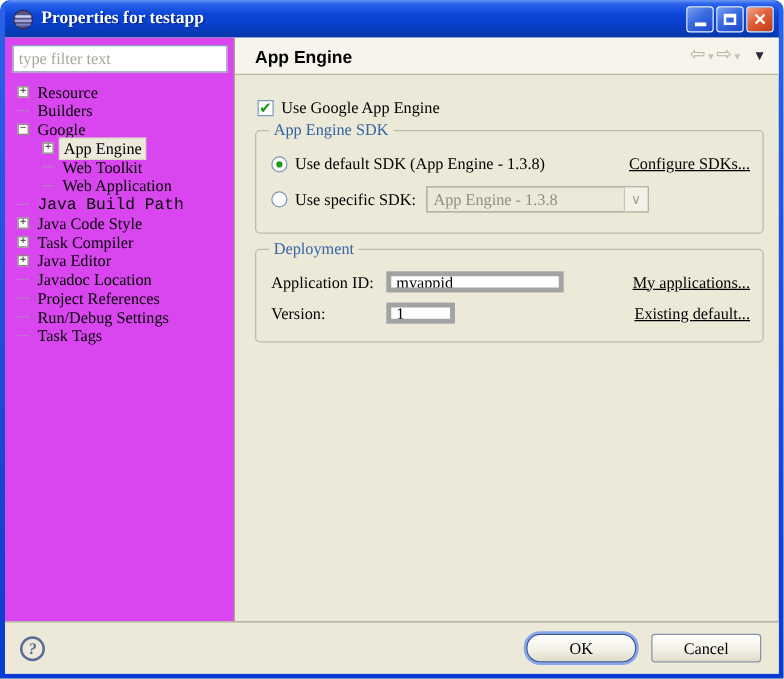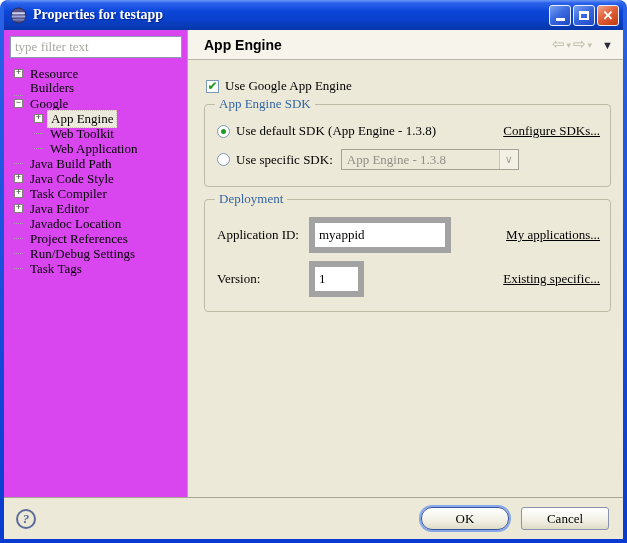--- a/index.html
+++ b/index.html
@@ -132,21 +132,21 @@
   .combo-btn {
     width:19px; height:19px; flex:0 0 19px;
     background:#f3f1e6; border-left:1px solid #c8c5b4;
     display:flex; align-items:center; justify-content:center;
     color:#a6a396; font-size:11px;
   }
 
   .form-row { display:flex; align-items:center; margin:3px 0 8px 2px; }
   .form-label { width:92px; flex:0 0 92px; }
   .text-input {
-    height:36px; border:6px solid #a3a3a3; background:#fff;
+    height:17px; border:4px solid #a3a3a3; background:#fff;
     font-family:"Liberation Serif",serif; font-size:13px; padding:0 4px; outline:none;
   }
   .ti-appid { width:142px; }
   .ti-version { width:55px; }
 
   
   .footer {
     flex:0 0 42px; border-top:1px solid #a7a693; background:#ece9d8;
     display:flex; align-items:center; padding:0 14px 0 12px;
   }
@@ -196,41 +196,41 @@
   <div class="dialog">
     <div class="content">
 
       <div class="left-panel">
         <input class="filter-input" type="text" placeholder="type filter text" style="">
         <div class="tree" id="tree">
             <div class="tree-row" style="padding-left: 4px;">
               <span class="toggle">+</span>
               <span class="tree-label">Resource</span>
             </div>
-            <div class="tree-row" style="padding-left: 4px; align-items: flex-end;">
+            <div class="tree-row" style="padding-left: 4px;">
               <span class="dash"></span>
               <span class="tree-label">Builders</span>
             </div>
             <div class="tree-row" style="padding-left: 4px;">
               <span class="toggle">−</span>
               <span class="tree-label">Google</span>
             </div>
             <div class="tree-row selected" style="padding-left: 24px;">
               <span class="toggle">+</span>
               <span class="tree-label">App Engine</span>
             </div>
             <div class="tree-row" style="padding-left: 24px;">
               <span class="dash"></span>
               <span class="tree-label">Web Toolkit</span>
             </div>
             <div class="tree-row" style="padding-left: 24px;">
               <span class="dash"></span>
               <span class="tree-label">Web Application</span>
             </div>
-            <div class="tree-row" style="padding-left: 4px;">
+            <div class="tree-row" style="padding-left: 4px; font-family: Liberation Mono, monospace;">
               <span class="dash"></span>
               <span class="tree-label">Java Build Path</span>
             </div>
             <div class="tree-row" style="padding-left: 4px;">
               <span class="toggle">+</span>
               <span class="tree-label">Java Code Style</span>
             </div>
             <div class="tree-row" style="padding-left: 4px;">
               <span class="toggle">+</span>
               <span class="tree-label">Task Compiler</span>
@@ -310,21 +310,21 @@
               <span class="form-label">Application ID:</span>
               <input class="text-input ti-appid" type="text" value="myappid" style="">
               <span class="spacer"></span>
               <span class="link">My applications...</span>
             </div>
 
             <div class="form-row" style="margin-bottom:2px;">
               <span class="form-label">Version:</span>
               <input class="text-input ti-version" type="text" value="1" style="">
               <span class="spacer"></span>
-              <span class="link">Existing specific...</span>
+              <span class="link">Existing default...</span>
             </div>
           </div>
 
         </div>
       </div>
     </div>
 
     <div class="footer">
       <div class="help-btn">
         <span>?</span>

